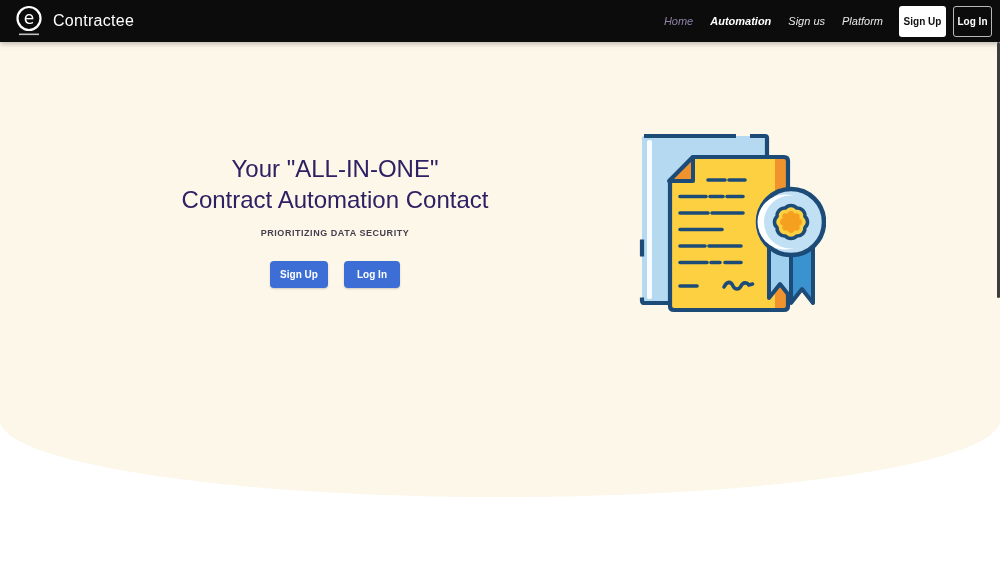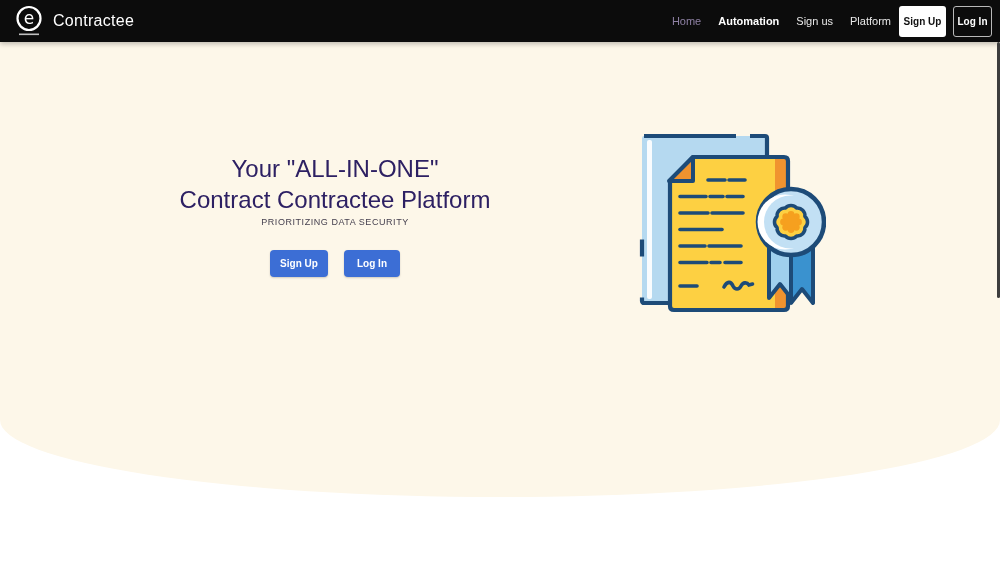--- a/index.html
+++ b/index.html
@@ -8,36 +8,36 @@
   .page { position:relative; width:1000px; height:563px; background:#ffffff; }
 
   
   .navbar { position:absolute; left:0; top:0; width:1000px; height:42px;
             background:#0c0c0c; display:flex; align-items:center;
             padding:0 8px 0 14px; z-index:5;
             box-shadow:0 2px 5px rgba(0,0,0,.25); }
   .brand { display:flex; align-items:center; gap:9px; cursor:pointer; }
   .brand-name { color:#ffffff; font-size:16px; letter-spacing:.3px; }
   .nav-spacer { flex:1; }
-  .nav-links { display:flex; align-items:center; gap:17px; list-style:none; margin-right:8px; }
+  .nav-links { display:flex; align-items:center; gap:17px; list-style:none; margin-right:16px;font-style:italic; }
   .nav-links li { font-size:11px; color:#e9e9e9; cursor:pointer; }
   .nav-links li.muted { color:#8f81a4; }
   .nav-links li.active { color:#ffffff; font-weight:bold; }
   .nav-btn { font-family:inherit; font-size:10px; font-weight:bold; border-radius:3px;
              cursor:pointer; height:31px; }
   .nav-btn.signup { background:#ffffff; color:#101010; border:none; width:47px; margin-right:7px; }
   .nav-btn.login  { background:transparent; color:#ffffff; border:1px solid #b9b9b9; width:39px; }
 
   
   .hero { position:absolute; left:0; top:42px; width:1000px; height:455px;
           background:#fdf7e9;
           border-radius:0 0 50% 50% / 0 0 77px 77px; }
   .hero-text { position:absolute; left:160px; top:111px; width:350px; text-align:center; }
   .hero-text h1 { font-size:24px; line-height:31px; font-weight:500; color:#2d2063; }
-  .hero-sub { margin-top:2px; font-size:9px; font-weight:400; letter-spacing:.55px;
+  .hero-sub { margin-top:13px; font-size:9px; font-weight:700; letter-spacing:.55px;
               color:#45404f; }
   .hero-actions { margin-top:23px; display:flex; justify-content:center; gap:16px; }
   .cta-btn { font-family:inherit; width:58px; height:27px; background:#3c6ed5; color:#ffffff;
              font-size:10px; font-weight:bold; border:none; border-radius:4px; cursor:pointer;
              box-shadow:0 1px 2px rgba(0,0,0,.18); }
   .cta-btn.login { width:56px; }
 
   .illu { position:absolute; left:636px; top:84px; width:190px; height:192px; }
 
   
@@ -67,21 +67,21 @@
     </ul>
     <button class="nav-btn signup">Sign Up</button>
     <button class="nav-btn login">Log In</button>
   </header>
 
   <section class="hero">
 
     <div class="hero-text">
       <h1>
         <span>Your "ALL-IN-ONE"</span><br>
-        <span>Contract Contractee Platform</span>
+        <span>Contract Automation Contact</span>
       </h1>
       <div class="hero-sub">PRIORITIZING DATA SECURITY</div>
       <div class="hero-actions">
         <button class="cta-btn">Sign Up</button>
         <button class="cta-btn login">Log In</button>
       </div>
     </div>
 
     <svg class="illu" viewBox="0 0 190 192">
 

